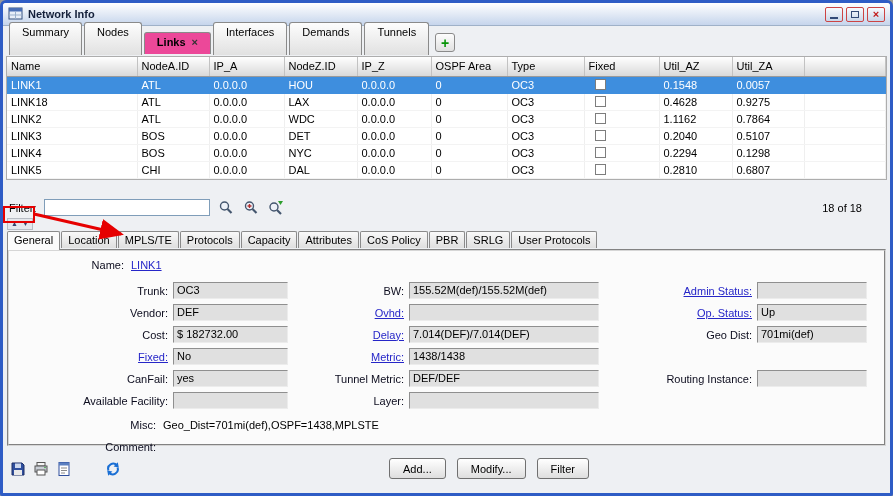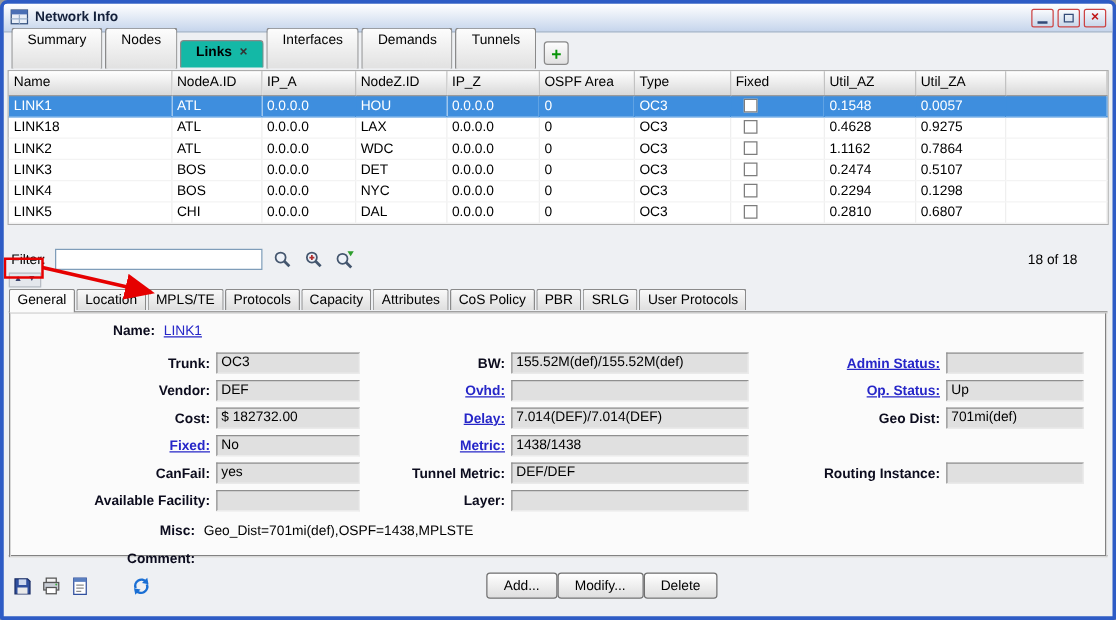--- a/index.html
+++ b/index.html
@@ -20,21 +20,21 @@
              justify-content:center; cursor:default; }
   .glyph-min { width:8px; height:2px; background:#334a77; margin-top:7px; }
   .glyph-restore { width:8px; height:7px; border:1.5px solid #334a77; }
   .glyph-close { color:#c01818; font-weight:bold; font-size:11px; line-height:11px; }
 
   
   .main-tabs { flex:none; height:28px; display:flex; align-items:flex-end; padding:3px 6px 0 6px; gap:2px; }
   .tab { background:linear-gradient(#fdfdfd,#e1e1e1); border:1px solid #8a8a8a; border-bottom:none;
          border-radius:3px 3px 0 0; padding:3px 12px 17px; display:flex; align-items:center; gap:6px;
          position:relative; top:1px; white-space:nowrap; }
-  .tab.active { background:#14b8a6; font-weight:bold; padding-bottom:6px; top:0; z-index:2; }
+  .tab.active { background:#ec4899; font-weight:bold; padding-bottom:6px; top:0; z-index:2; }
   .tab-close { font-weight:bold; color:#333; font-size:11px; line-height:10px; }
   .add-tab { width:20px; height:19px; margin-left:4px; background:linear-gradient(#fdfdfd,#e1e1e1);
              border:1px solid #8a8a8a; border-radius:3px; display:flex; align-items:center;
              justify-content:center; color:#089408; font-weight:bold; font-size:14px; margin-bottom:2px; }
 
   
   .table-wrap { flex:none; margin:2px 3px 16px; background:#fff; border:1px solid #adadad; }
   table { width:100%; border-collapse:collapse; table-layout:fixed; }
   th { height:19px; background:linear-gradient(#ffffff,#d9d9d9); border-right:1px solid #c2c2c2;
        border-bottom:1px solid #9a9a9a; font-weight:normal; text-align:left; padding:0 4px;
@@ -59,42 +59,42 @@
 
   
   .detail-tabs { flex:none; height:18px; display:flex; align-items:center; padding-left:4px; position:relative; z-index:2; }
   .dtab { background:linear-gradient(#f9f9f9,#dfdfdf); border:1px solid #8a8a8a; border-bottom:none;
           border-radius:2px 2px 0 0; padding:2px 6px; margin-right:1px; white-space:nowrap; }
   .dtab.active { background:#fbfbfb; position:relative; padding-bottom:4px; margin-bottom:-2px; z-index:3; font-weight:normal; }
 
   
   .detail-panel { flex:1; margin:0 4px; border:2px groove #d6d6d6; background:#fbfbfb; position:relative; }
   .frow { display:flex; align-items:center; height:22px; }
-  .flabel { text-align:right; font-weight:bold; color:#0c0c1e; padding-right:5px; white-space:nowrap; }
+  .flabel { text-align:right; font-weight:normal; color:#0c0c1e; padding-right:5px; white-space:nowrap; }
   .flabel.link { color:#2626c8; text-decoration:underline; }
   .fbox { height:17px; background:#e0e0e0; border:1px solid; border-color:#8f8f8f #ececec #ececec #8f8f8f;
           padding:0 3px; line-height:15px; overflow:hidden; white-space:nowrap; color:#000; }
   .gcol { position:absolute; top:29px; }
   .gcol1 { left:6px; }   .gcol1 .flabel { width:158px; } .gcol1 .fbox { width:115px; }
   .gcol2 { left:288px; } .gcol2 .flabel { width:112px; } .gcol2 .fbox { width:190px; }
   .gcol3 { left:598px; } .gcol3 .flabel { width:150px; } .gcol3 .fbox { width:110px; }
   .routing-gap { margin-top:22px; }
   .name-row { position:absolute; top:8px; left:6px; display:flex; align-items:center; }
   .name-row .flabel { width:114px; }
   .name-link { color:#2626c8; text-decoration:underline; margin-left:2px; }
   .misc-row { position:absolute; top:164px; left:6px; display:flex; align-items:center; height:20px; }
   .misc-row .flabel, .comment-row .flabel { width:146px; }
   .misc-value { color:#000; padding-left:2px; }
   .comment-row { position:absolute; top:186px; left:6px; display:flex; align-items:center; height:20px; }
 
   
   .footer { flex:none; height:47px; position:relative; }
   .footer-icons { position:absolute; left:6px; top:14px; display:flex; gap:5px; align-items:center; }
   .refresh-wrap { margin-left:26px; }
-  .footer-buttons { position:absolute; left:386px; top:12px; display:flex; }
+  .footer-buttons { position:absolute; left:386px; top:12px; display:flex; gap:11px; }
   .btn { height:21px; padding:0 13px; background:linear-gradient(#ffffff,#dedede); border:1px solid #707070;
          border-radius:3px; font:11px "Liberation Sans", sans-serif; color:#000; }
 
   
   .annotation { position:absolute; left:0; top:0; pointer-events:none; z-index:99; }
 </style>
 </head>
 <body>
 
 <div class="window">
@@ -225,21 +225,21 @@
           <td>LINK3</td>
           <td>BOS</td>
           <td>0.0.0.0</td>
           <td>DET</td>
           <td>0.0.0.0</td>
           <td>0</td>
           <td>OC3</td>
           <td>
               <div class="cb"></div>
             </td>
-          <td>0.2474</td>
+          <td>0.2040</td>
           <td>0.5107</td>
           <td></td>
         </tr>
         <tr>
           <td>LINK4</td>
           <td>BOS</td>
           <td>0.0.0.0</td>
           <td>NYC</td>
           <td>0.0.0.0</td>
           <td>0</td>
@@ -439,21 +439,21 @@
           <path d="M3.5 9.5 A5 5 0 0 1 12 4.5" fill="none" stroke="#1a6fd4" stroke-width="2"></path>
           <polygon points="12.8,1.2 13.8,6.4 8.6,5.4" fill="#1a6fd4"></polygon>
           <path d="M12.5 6.5 A5 5 0 0 1 4 11.5" fill="none" stroke="#1a6fd4" stroke-width="2"></path>
           <polygon points="3.2,14.8 2.2,9.6 7.4,10.6" fill="#1a6fd4"></polygon>
         </svg>
       </span>
     </div>
     <div class="footer-buttons">
       <button class="btn">Add...</button>
       <button class="btn">Modify...</button>
-      <button class="btn">Delete</button>
+      <button class="btn">Filter</button>
     </div>
   </div>
 
   <svg class="annotation" width="887" height="490" viewBox="0 0 887 490">
     <defs>
       <marker id="arrowhead" markerWidth="9" markerHeight="8" refX="7" refY="3.5" orient="auto">
         <path d="M0,0 L8,3.5 L0,7 Z" fill="#e60000"></path>
       </marker>
     </defs>
     <rect x="1" y="204" width="30" height="15" fill="none" stroke="#e60000" stroke-width="2"></rect>

